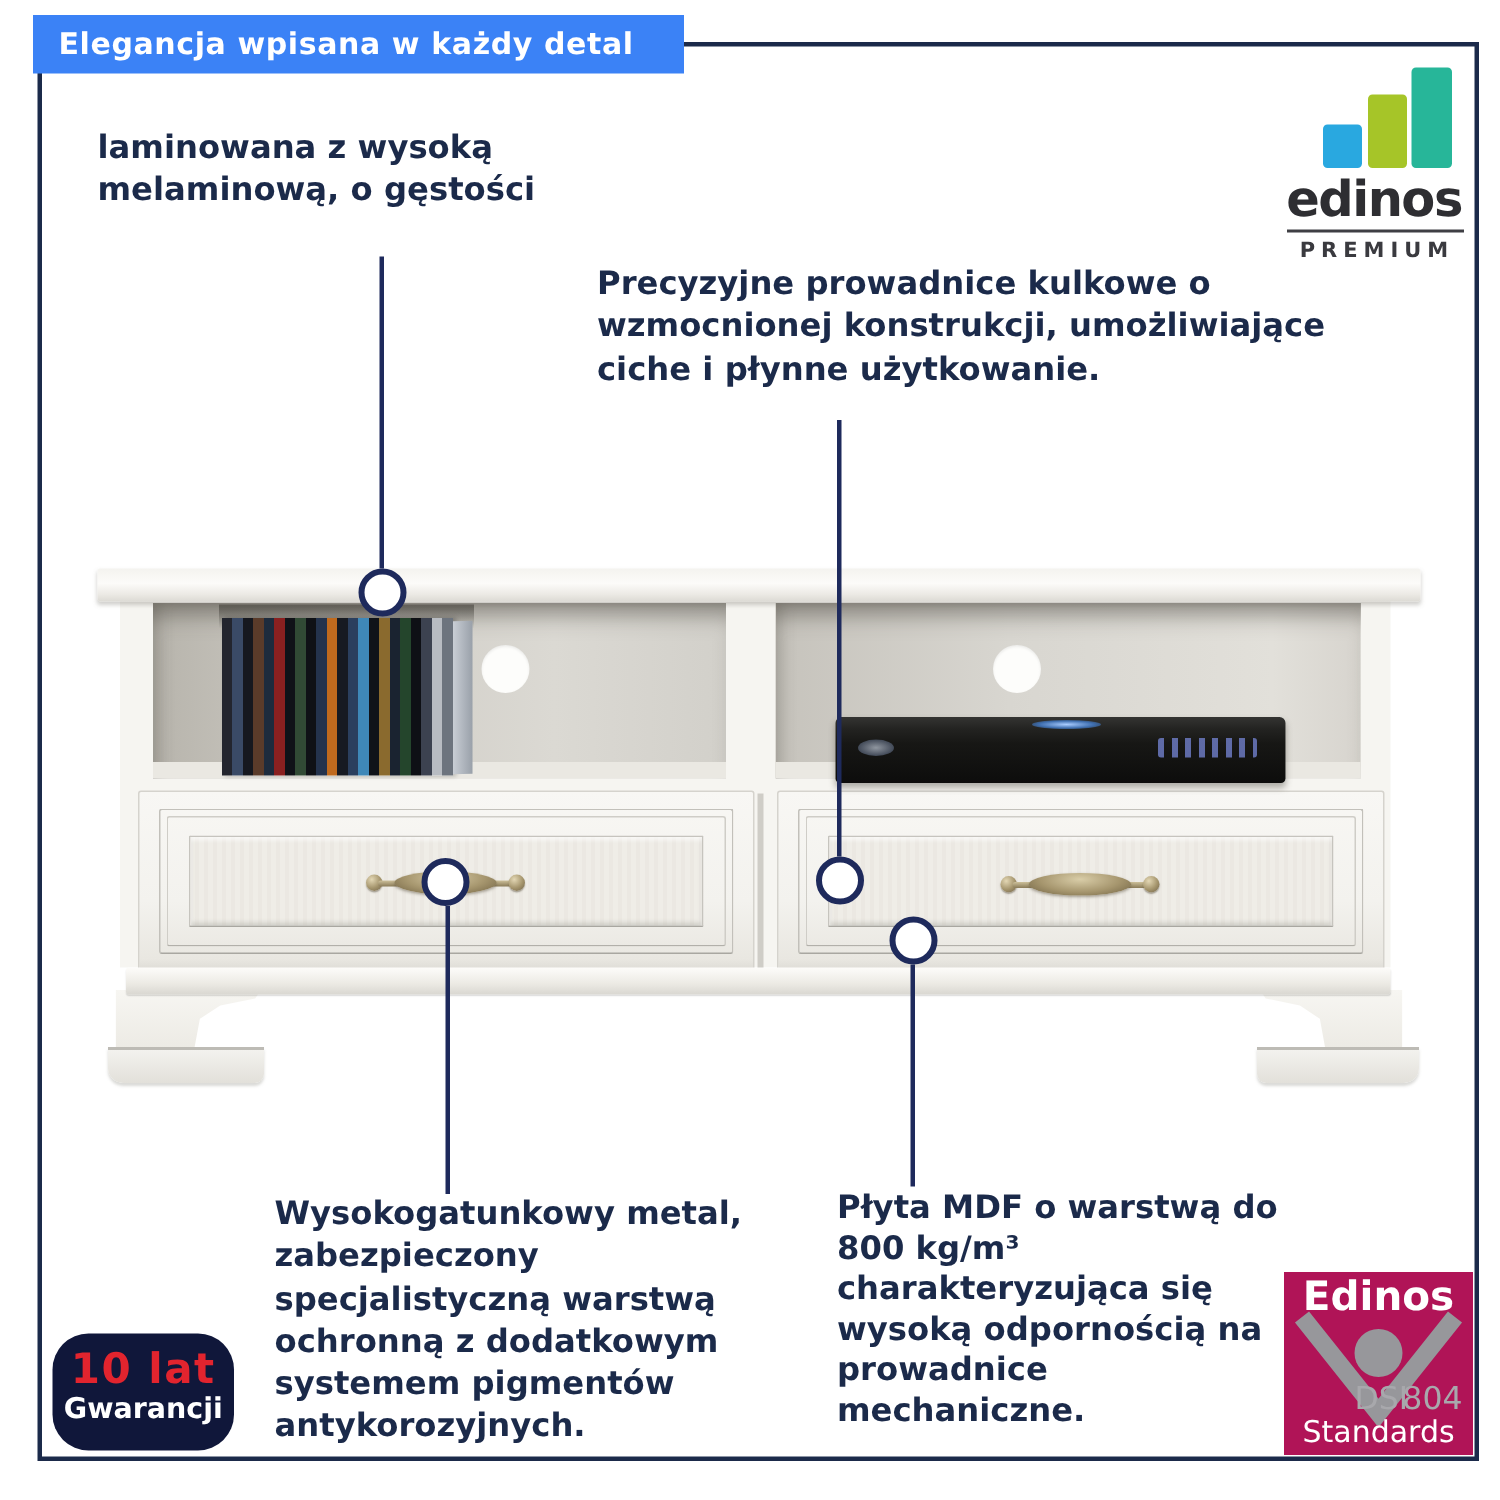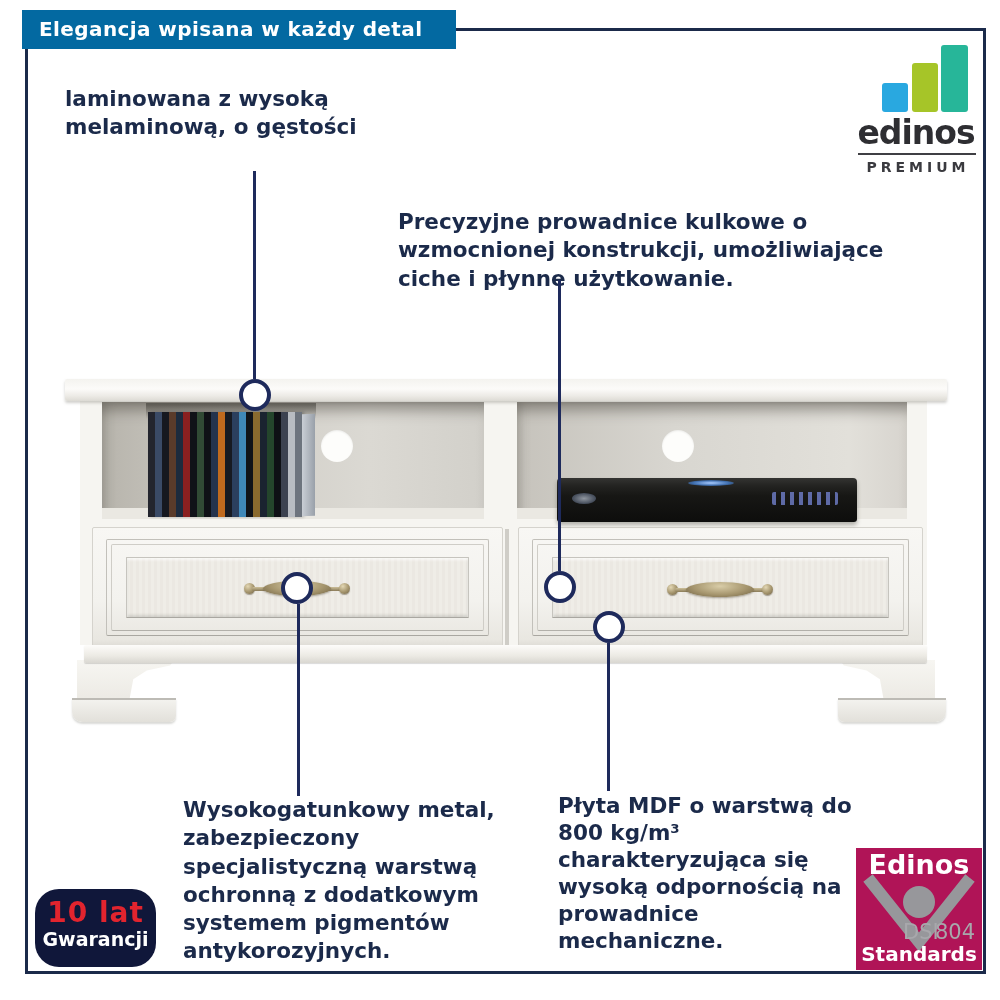--- a/index.html
+++ b/index.html
@@ -6,40 +6,40 @@
   .stage{
     position:relative;width:1000px;height:1000px;overflow:hidden;
     background:#ffffff;
     font-family:"DejaVu Sans","Liberation Sans",sans-serif;
   }
   .abs{position:absolute;}
 
   
   .frame{left:25px;top:28px;width:961px;height:946px;box-sizing:border-box;
          border:3px solid #1b2a4a;}
-  .banner{left:22px;top:10px;width:434px;height:39px;background:#0369a1;
+  .banner{left:22px;top:10px;width:434px;height:39px;background:#3b82f6;
           color:#ffffff;font-size:20px;font-weight:bold;letter-spacing:.4px;
           line-height:39px;padding-left:17px;box-sizing:border-box;white-space:nowrap;}
 
   
   .bar{border-radius:3px;}
   .bar-blue{left:882px;top:83px;width:26px;height:29px;background:#29a8e0;}
   .bar-green{left:912px;top:63px;width:26px;height:49px;background:#a6c528;}
   .bar-teal{left:941px;top:45px;width:27px;height:67px;background:#27b699;}
   .brand-name{left:853px;top:113px;width:126px;text-align:center;font-size:33px;
               font-weight:bold;color:#2e2e32;letter-spacing:-1px;}
   .brand-rule{left:858px;top:153px;width:118px;height:2px;background:#3f3f44;}
   .brand-tier{left:853px;top:159px;width:126px;text-align:center;font-size:14px;
               font-weight:600;color:#3a3a3f;letter-spacing:4px;text-indent:4px;}
 
   
   .callout{color:#1b2a4a;font-weight:bold;font-size:21.5px;}
   .callout .ln{height:28.3px;line-height:28.3px;white-space:nowrap;}
   .callout-1{left:65px;top:85px;}
-  .callout-2{left:398px;top:208px;}
+  .callout-2{left:398px;top:176px;}
   .callout-3{left:183px;top:796px;}
   .callout-4{left:558px;top:792px;}
   .callout-4 .ln{height:27px;line-height:27px;}
 
   
   .cline{width:3px;background:#1e2a5c;z-index:30;}
   .cline-1{left:253px;top:171px;height:208px;}
   .cline-2{left:558px;top:280px;height:291px;}
   .cline-3{left:297px;top:604px;height:192px;}
   .cline-4{left:607px;top:643px;height:148px;}
@@ -145,21 +145,21 @@
      letter-spacing:1px;line-height:30px;}
   .warranty-label{font-size:19px;font-weight:bold;color:#ffffff;line-height:22px;}
 
   .standards{left:856px;top:848px;width:126px;height:122px;background:#b01457;z-index:20;}
   .std-brand{position:absolute;top:1px;width:100%;text-align:center;font-size:27px;
      font-weight:bold;color:#ffffff;}
   .std-v{position:absolute;left:6px;top:26px;}
   .std-left{position:absolute;left:7px;top:72px;font-size:21px;color:#a8a8ac;margin-left:40px;}
   .std-right{position:absolute;right:7px;top:72px;font-size:21px;color:#a8a8ac;}
   .std-label{position:absolute;bottom:4px;width:100%;text-align:center;font-size:20px;
-     font-weight:bold;color:#ffffff;margin-top:20px;}
+     font-weight:normal;color:#ffffff;margin-top:20px;}
 </style>
 </head>
 <body>
 
 <div class="stage">
 
   <div class="abs frame"></div>
   <div class="abs banner">Elegancja wpisana w każdy detal</div>
 
   <div class="abs bar bar-blue"></div>

